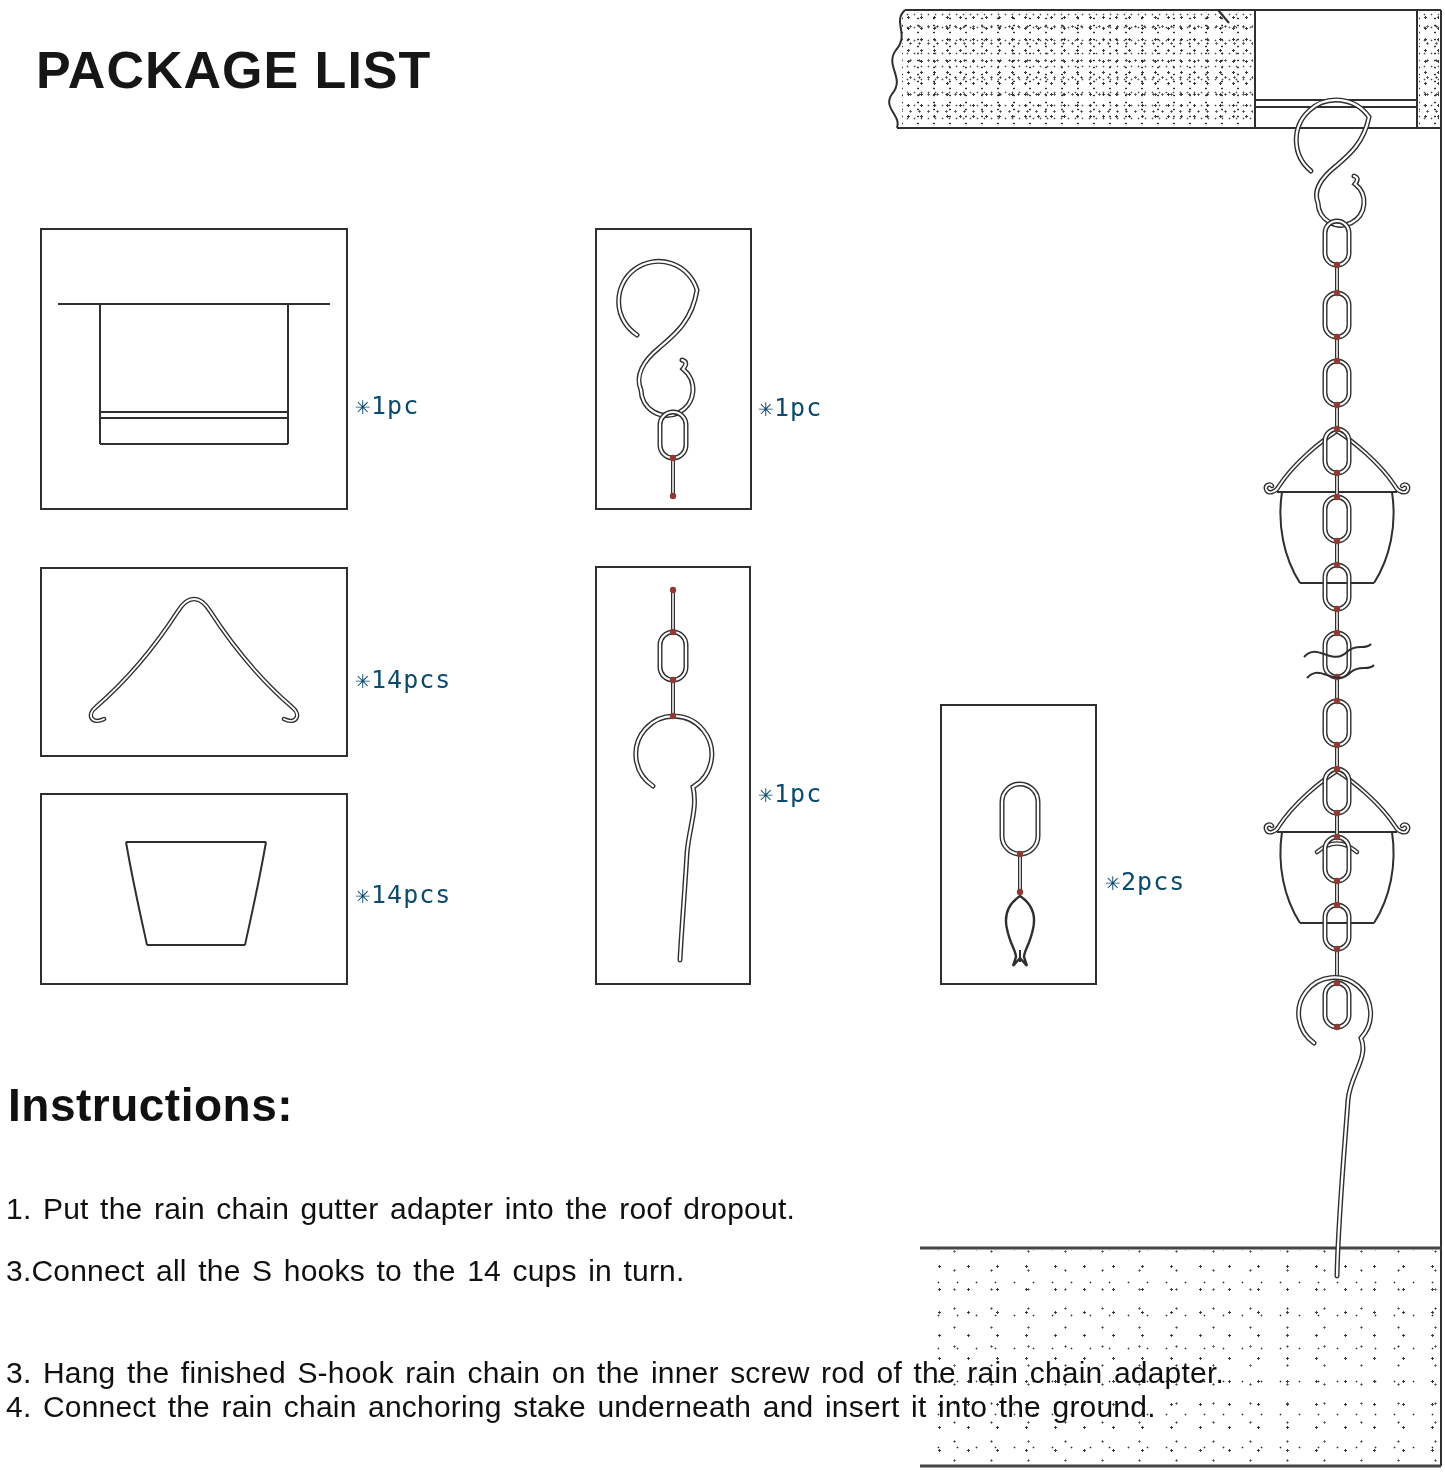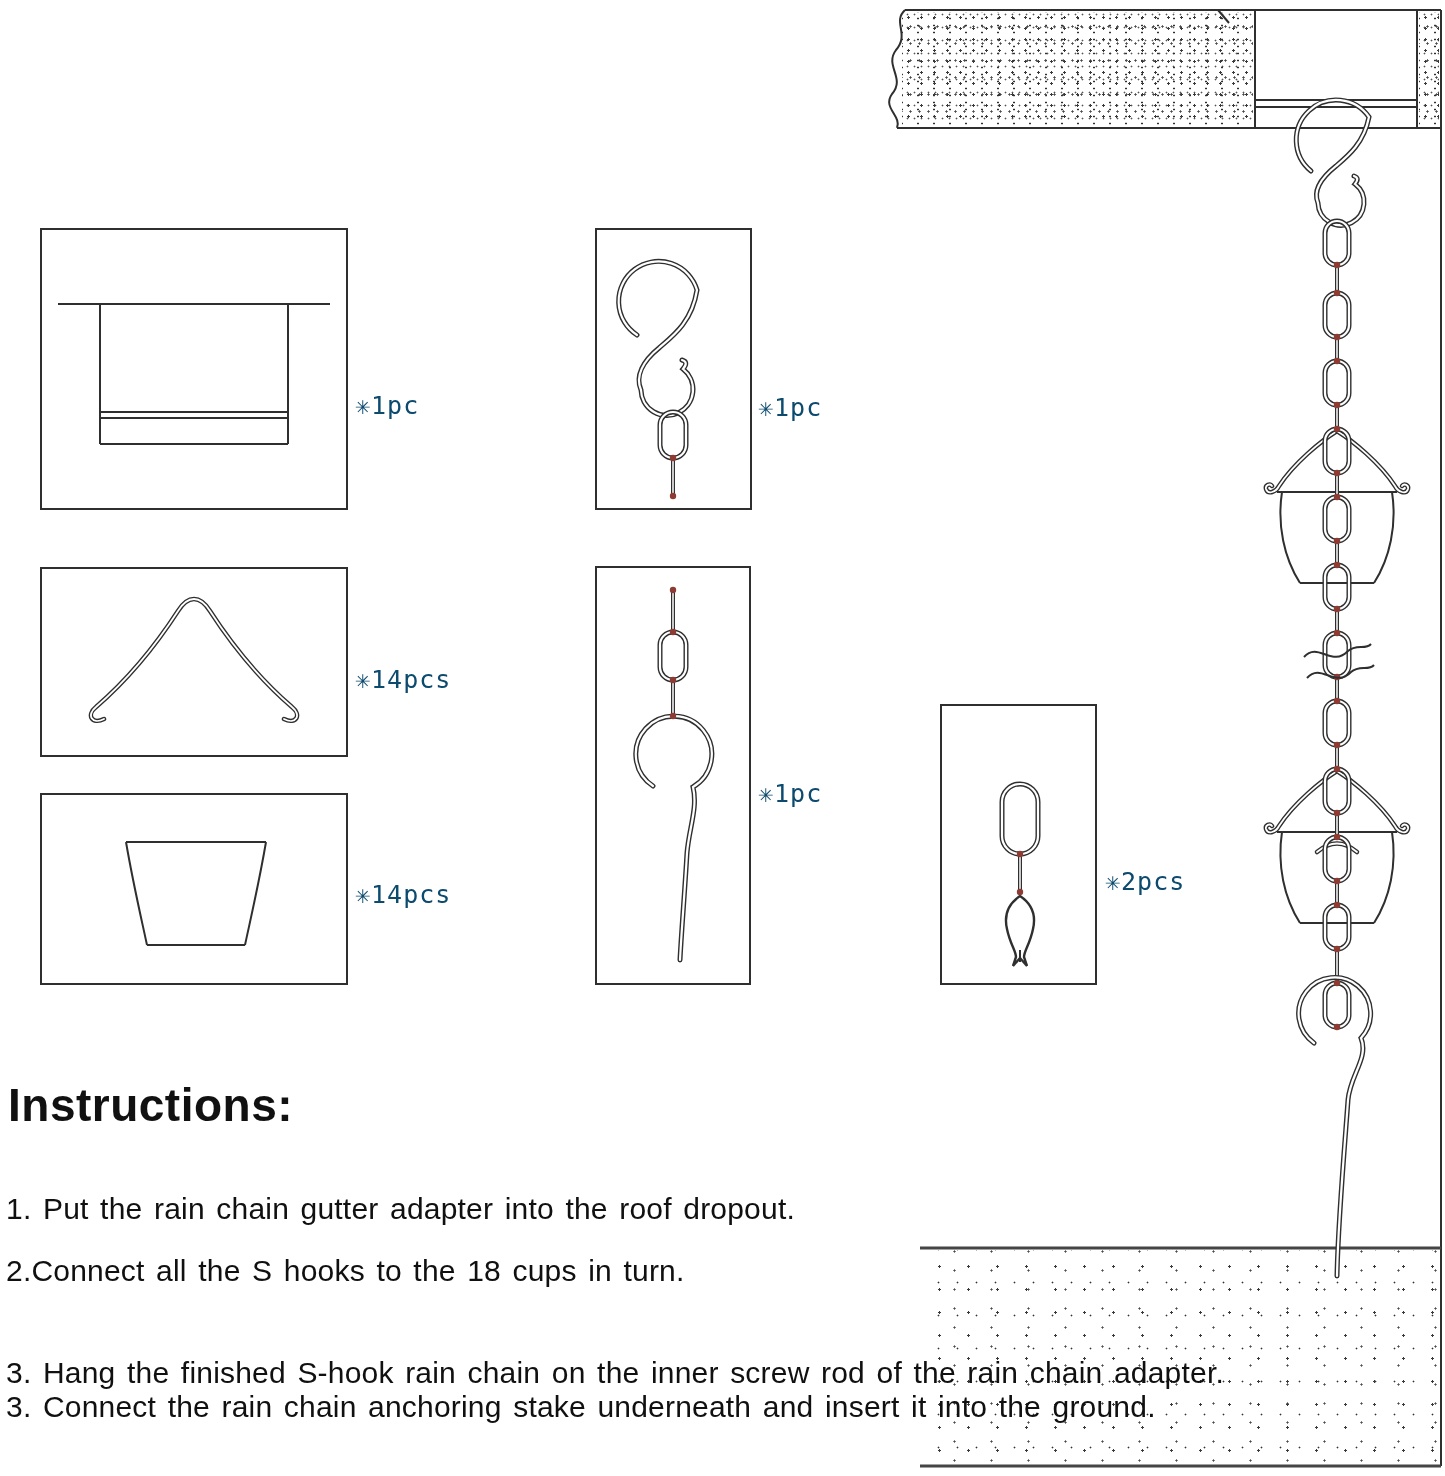--- a/index.html
+++ b/index.html
@@ -39,20 +39,21 @@
   .r-i{fill:none;stroke:#ffffff;stroke-width:1.5;stroke-linecap:round;}
   .h-o{fill:none;stroke:#2f2f2f;stroke-width:4.5;stroke-linecap:round;}
   .h-i{fill:none;stroke:#ffffff;stroke-width:1.8;stroke-linecap:round;}
   .dot{fill:#8e3b34;stroke:none;}
 </style>
 </head>
 <body>
 
 <div class="canvas">
 
+  <h1 class="page-title">PACKAGE LIST</h1>
 
   <div class="part-box" style="left:40px;top:228px;width:308px;height:282px;">
     <svg width="304" height="278" viewBox="0 0 304 278">
       <path class="ln" d="M16 74 H288"></path>
       <path class="ln" d="M58 74 V214 M246 74 V214"></path>
       <path class="ln" d="M58 182 H246 M58 188 H246 M58 214 H246"></path>
     </svg>
   </div>
   <span class="qty" style="left:355px;top:391px;">✳1pc</span>
 
@@ -227,17 +228,17 @@
     </g>
 
     <g>
       <path class="t-o" d="M434 1043 A36 36 0 1 1 481 1038 C489 1058 470 1075 468 1100 C466 1130 458 1220 457 1276"></path>
       <path class="t-i" d="M434 1043 A36 36 0 1 1 481 1038 C489 1058 470 1075 468 1100 C466 1130 458 1220 457 1276"></path>
     </g>
   </svg>
 
   <h2 class="instr-title">Instructions:</h2>
   <p class="step" style="top:1192px;">1. Put the rain chain gutter adapter into the roof dropout.</p>
-  <p class="step" style="top:1254px;">2.Connect all the S hooks to the 18 cups in turn.</p>
+  <p class="step" style="top:1254px;">3.Connect all the S hooks to the 14 cups in turn.</p>
   <p class="step" style="top:1356px;">3. Hang the finished S-hook rain chain on the inner screw rod of the rain chain adapter.</p>
-  <p class="step" style="top:1390px;">3. Connect the rain chain anchoring stake underneath and insert it into the ground.</p>
+  <p class="step" style="top:1390px;">4. Connect the rain chain anchoring stake underneath and insert it into the ground.</p>
 
 </div>
 
 </body></html>

